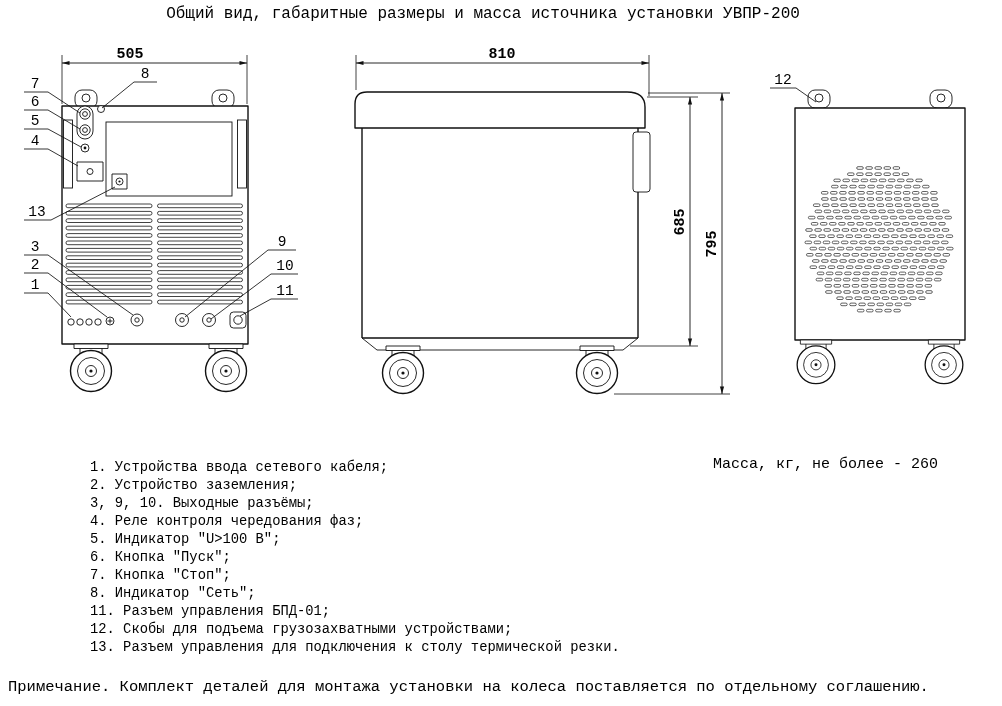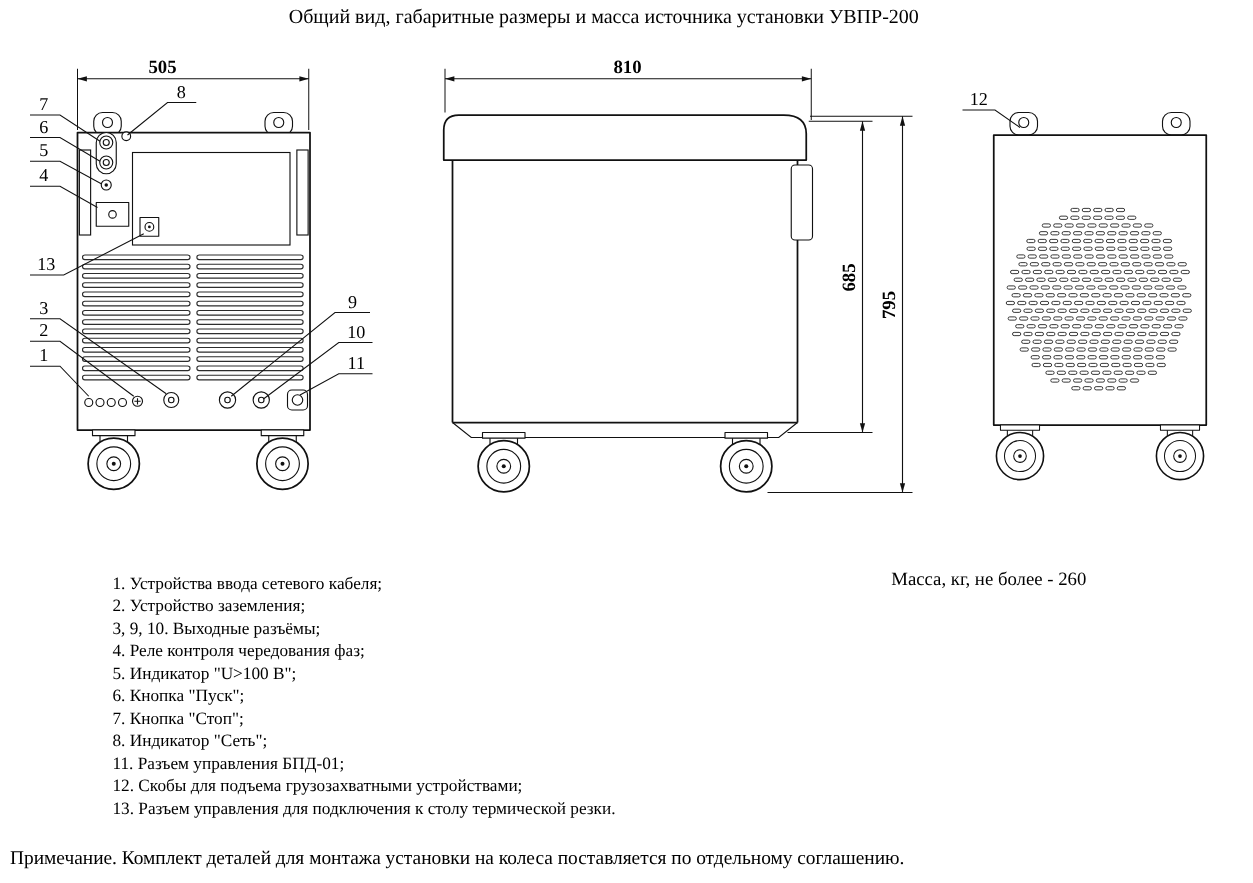--- a/index.html
+++ b/index.html
@@ -1,17 +1,17 @@
 <!DOCTYPE html>
 <html><head>
 <meta charset="utf-8">
 <style>
   html,body{margin:0;padding:0;background:#fff;}
   .page{position:relative;width:1002px;height:706px;background:#ffffff;overflow:hidden;
-        font-family:Liberation Serif, serif;text-align:right;}
+        font-family:Liberation Mono, monospace;text-align:right;}
   svg{display:block;}
   .outline{fill:#ffffff;stroke:#111;stroke-width:1.4;stroke-linejoin:round;}
   .thin{fill:#ffffff;stroke:#111;stroke-width:0.9;stroke-linejoin:round;}
   .nofill{fill:none;stroke:#111;stroke-width:0.9;}
   .dimline{fill:none;stroke:#111;stroke-width:0.9;}
   .extline{fill:none;stroke:#111;stroke-width:0.8;}
   .leader{fill:none;stroke:#111;stroke-width:0.85;}
   .slat{fill:#ffffff;stroke:#2d2d2d;stroke-width:0.9;}
   .mesh-slot{fill:#ffffff;stroke:#2d2d2d;stroke-width:0.75;}
   .dot{fill:#111;stroke:none;}

